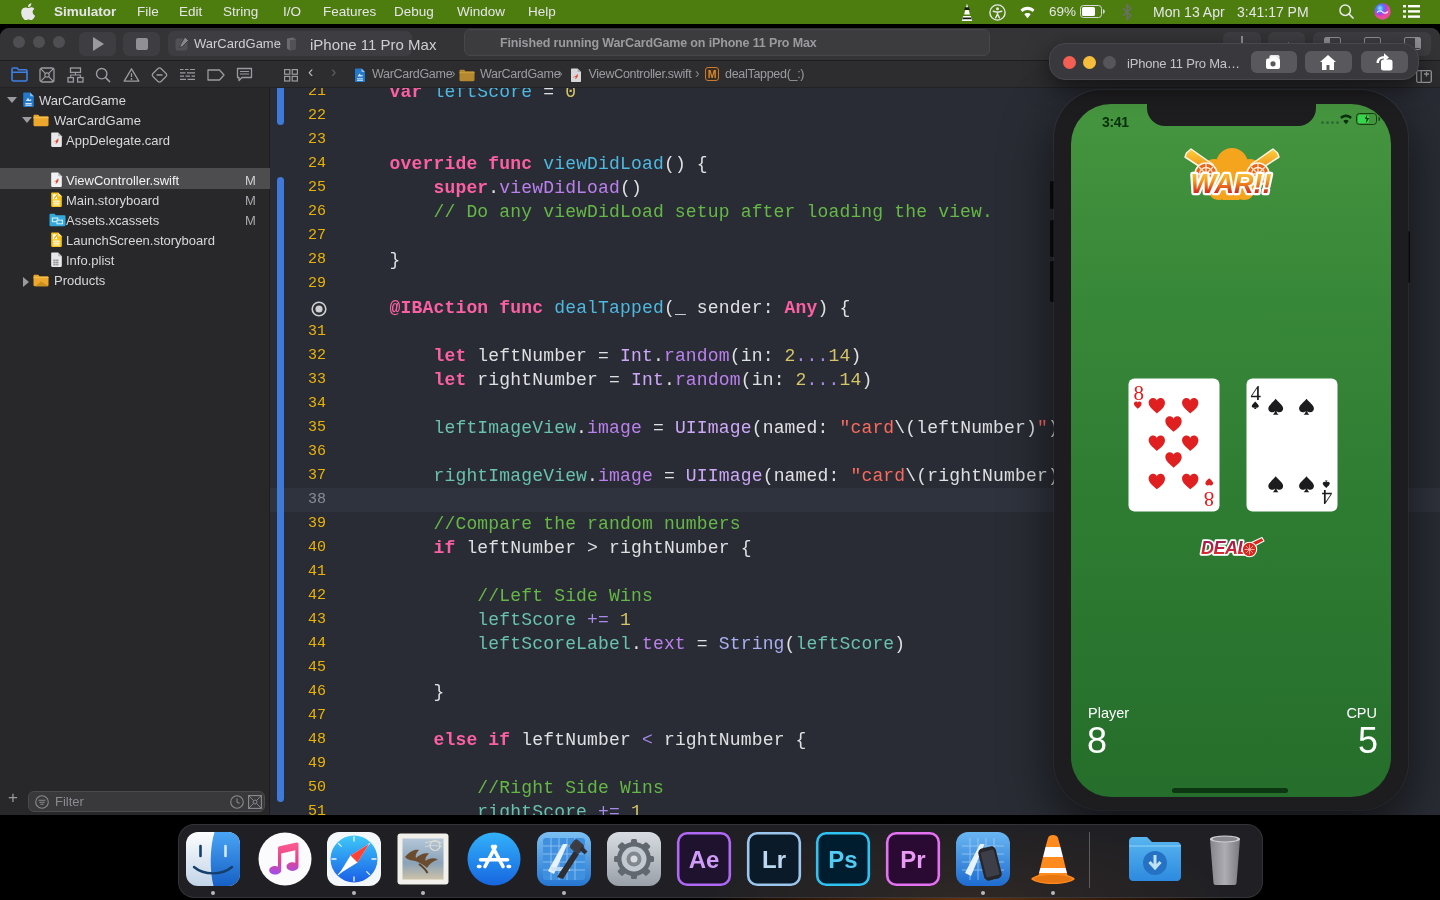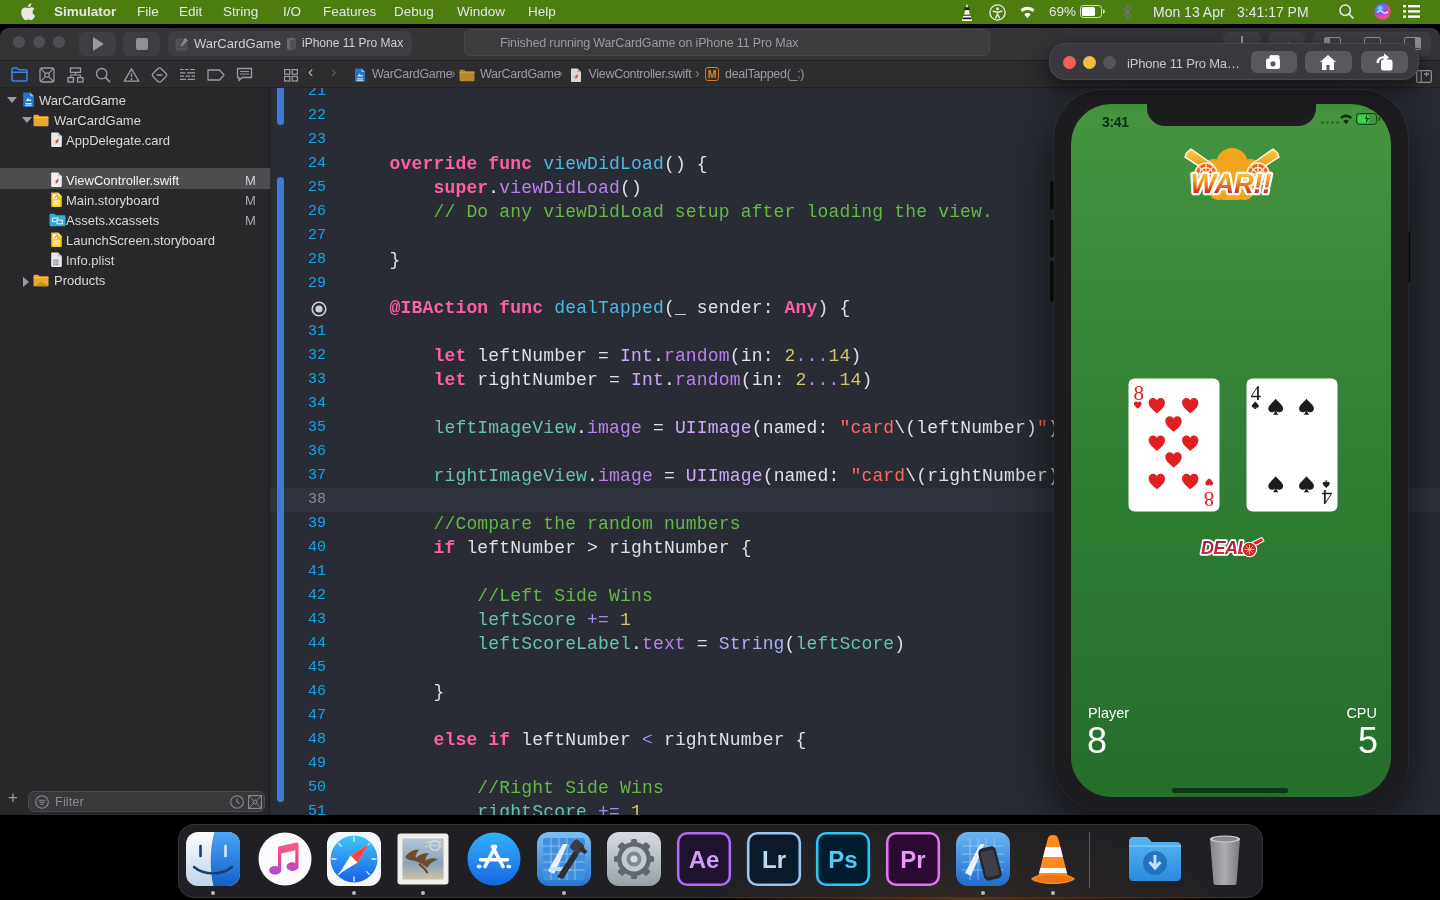--- a/index.html
+++ b/index.html
@@ -10,21 +10,21 @@
   #menubar .mi { position:absolute; top:4px; }
   
   #xcode { position:absolute; left:0; top:28px; width:1440px; height:787px; background:#292c34; border-radius:9px 9px 0 0; overflow:hidden; }
   #toolbar { position:absolute; left:0; top:0; width:1440px; height:33px; background:#343437; border-bottom:1px solid #1d1d1f; }
   #navstrip { position:absolute; left:0; top:33px; width:270px; height:27px; background:#2d2d30; border-bottom:1px solid #222224; }
   #jumpbar { position:absolute; left:270px; top:33px; width:1170px; height:27px; background:#2d2d30; border-bottom:1px solid #222224; color:#9b9ba1; font-size:12.5px; letter-spacing:-0.3px; }
   #sidebar { position:absolute; left:0; top:60px; width:270px; height:697px; background:#28282a; border-right:1px solid #1d1d1f; }
   #filterbar { position:absolute; left:0; top:757px; width:270px; height:30px; background:#28282a; border-right:1px solid #1d1d1f; }
   #editor { position:absolute; left:270px; top:60px; width:1170px; height:727px; background:#292c34; overflow:hidden; }
   .cl { position:absolute; white-space:pre; font-family:"Liberation Mono", monospace; font-size:18px; letter-spacing:0.17px; color:#dfe0e2; line-height:24px; height:24px; left:75.7px; }
-  .ln { position:absolute; white-space:pre; font-family:"Liberation Mono", monospace; font-size:15px; color:#0ea5e9; line-height:24px; height:24px; left:0; width:56px; text-align:right; }
+  .ln { position:absolute; white-space:pre; font-family:"Liberation Mono", monospace; font-size:15px; color:#eab308; line-height:24px; height:24px; left:0; width:56px; text-align:right; }
   .k { color:#fc5fa3; font-weight:bold; }
   .d { color:#4db8e0; }
   .t { color:#68c2ad; }
   .ty { color:#cda8f8; }
   .ty2 { color:#a9aff0; }
   .m { color:#bb80ee; }
   .s { color:#fc6a5d; }
   .n { color:#d6c468; }
   .c { color:#66b846; }
   .o { color:#a88ae8; }
@@ -123,23 +123,23 @@
     <svg class="abs" style="left:175px;top:8px" width="15" height="15" viewBox="0 0 15 15">
         <rect x="0.5" y="2.5" width="12" height="12" rx="2.5" fill="#515155"></rect>
         <path d="M10 1 L13.5 4.5 L7.5 10.5 L4.5 11.5 L5.5 8.5 Z" fill="#85858a" stroke="#2e2e30" stroke-width="0.7"></path>
       </svg>
     <span class="abs" style="left:194px;top:8px;font-size:13px;color:#cfcfd2;">WarCardGame</span>
     <span class="abs" style="left:274px;top:6px;font-size:14px;color:#88888d;">›</span>
     <svg class="abs" style="left:285px;top:9px" width="13" height="14" viewBox="0 0 13 14">
         <path d="M2 1.5 L8 0.5 L11 2.5 L11 12 L5 13.5 L2 11.5 Z" fill="#6a6a6f"></path>
         <path d="M5 3 L11 2.5 L11 12 L5 13.5 Z" fill="#515156"></path>
       </svg>
-    <span class="abs" style="left:302px;top:8px;font-size:12px;color:#cfcfd2;">iPhone 11 Pro Max</span>
+    <span class="abs" style="left:310px;top:8px;font-size:15px;color:#cfcfd2;">iPhone 11 Pro Max</span>
     <div class="abs" style="left:464px;top:1px;width:526px;height:27px;background:#3c3c3f;border:1px solid #47474a;border-radius:6px;"></div>
-    <span class="abs" style="left:500px;top:7.5px;font-size:12.5px;color:#9b9b9f;letter-spacing:-0.15px;">Finished running WarCardGame on iPhone 11 Pro Max</span>
+    <span class="abs" style="left:500px;top:7.5px;font-size:12.5px;color:#9b9b9f;letter-spacing:-0.15px;font-weight:bold;">Finished running WarCardGame on iPhone 11 Pro Max</span>
 
     <div class="abs" style="left:1223px;top:4px;width:38px;height:24px;background:#3e3e42;border-radius:6px;"></div>
     <div class="abs" style="left:1241px;top:8px;width:2px;height:16px;background:#8f8f94;"></div>
     <div class="abs" style="left:1268px;top:4px;width:37px;height:24px;background:#3e3e42;border-radius:6px;"></div>
     <span class="abs" style="left:1279px;top:5px;font-size:14px;color:#8f8f94;">→</span>
     <div class="abs" style="left:1313px;top:4px;width:118px;height:24px;background:#3e3e42;border-radius:6px;"></div>
     <div class="abs" style="left:1324px;top:9px;width:17px;height:13px;border:1.5px solid #8f8f94;border-radius:2px;">
         <div style="position:absolute;left:0;top:0;width:5px;height:10px;background:#8f8f94;"></div>
       </div>
     <div class="abs" style="left:1364px;top:9px;width:17px;height:13px;border:1.5px solid #8f8f94;border-radius:2px;"></div>
@@ -233,20 +233,21 @@
     <svg class="abs" style="left:1146px;top:9px" width="16" height="13" viewBox="0 0 16 13">
         <rect x="0.7" y="0.7" width="14.6" height="11.6" rx="1.5" fill="none" stroke="#9b9ba1" stroke-width="1.3"></rect>
         <path d="M5.2 0.7 L5.2 12.3 M8 4 L13 4 M10.5 1.8 L10.5 6.4" stroke="#9b9ba1" stroke-width="1.3" fill="none"></path>
       </svg>
   </div>
   <div id="editor">
     <div class="abs" style="left:0;top:400px;width:1170px;height:24px;background:#2f333d;"></div>
     <div class="abs" style="left:7px;top:0;width:7px;height:37px;background:#3f7ad8;border-radius:0 0 3.5px 3.5px;"></div>
     <div class="abs" style="left:7px;top:89px;width:7px;height:625px;background:#3f7ad8;border-radius:3.5px;"></div>
     <div class="ln" style="top:-8px">21</div>
+      <div class="cl" style="top:-8px">    <span class="k">var</span> <span class="d">leftScore</span> = <span class="n">0</span></div>
     <div class="ln" style="top:16px">22</div>
     <div class="ln" style="top:40px">23</div>
     <div class="ln" style="top:64px">24</div>
       <div class="cl" style="top:64px">    <span class="k">override</span> <span class="k">func</span> <span class="d">viewDidLoad</span>() {</div>
     <div class="ln" style="top:88px">25</div>
       <div class="cl" style="top:88px">        <span class="k">super</span>.<span class="m">viewDidLoad</span>()</div>
     <div class="ln" style="top:112px">26</div>
       <div class="cl" style="top:112px">        <span class="c">// Do any viewDidLoad setup after loading the view.</span></div>
     <div class="ln" style="top:136px">27</div>
     <div class="ln" style="top:160px">28</div>

